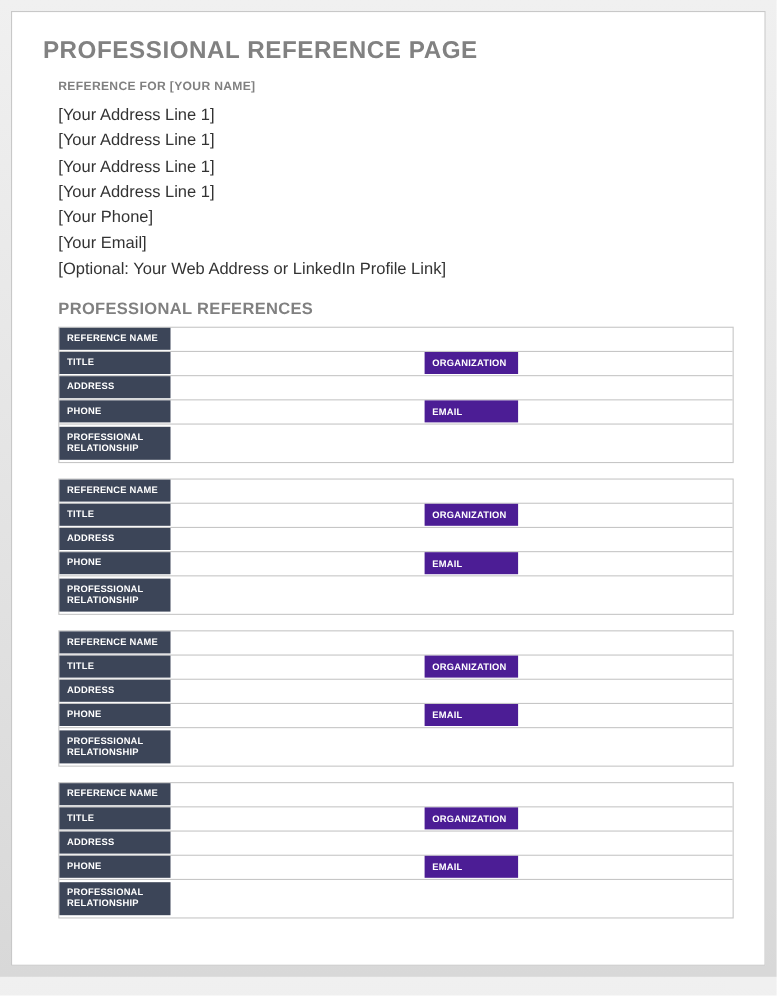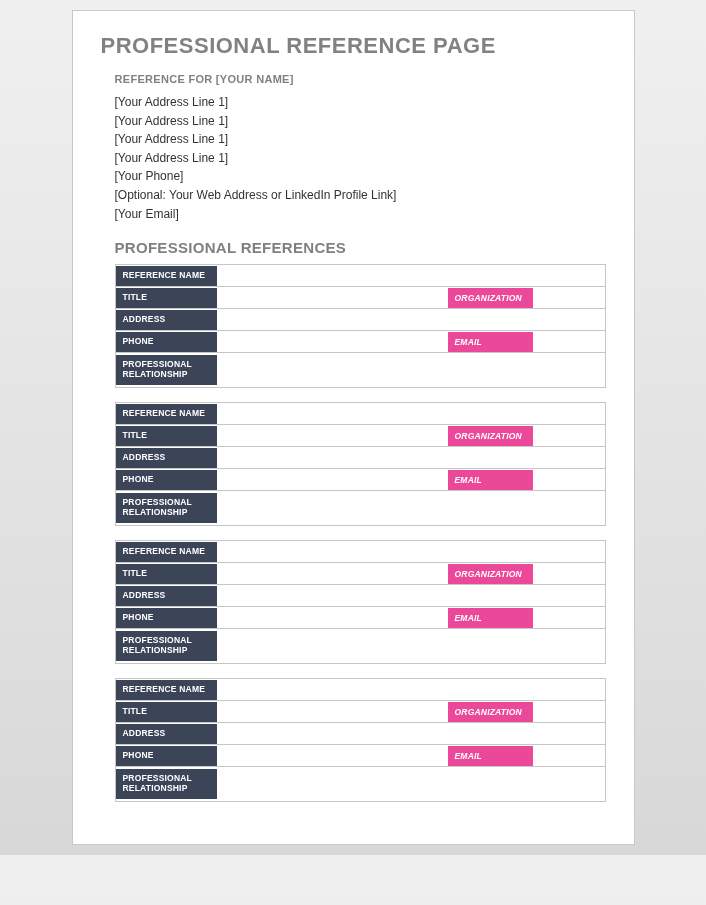--- a/index.html
+++ b/index.html
@@ -5,21 +5,21 @@
   * { box-sizing: border-box; margin: 0; padding: 0; }
   body {
     background: #e8e8e8;
     background: linear-gradient(to bottom, #f0f0f0, #d8d8d8);
     font-family: Arial, Helvetica, sans-serif;
     padding: 10px;
     display: flex;
     justify-content: center;
   }
   .page {
-    width: 563px;
+    width: 686px;
     background: #ffffff;
     border: 1px solid #c8c8c8;
     padding: 22px 28px 28px 28px;
   }
   .main-title {
     font-size: 22px;
     font-weight: bold;
     color: #818181;
     letter-spacing: 0.5px;
     margin-bottom: 14px;
@@ -30,21 +30,21 @@
     color: #808080;
     letter-spacing: 0.3px;
     margin-bottom: 8px;
     margin-left: 14px;
   }
   .info-block {
     margin-left: 14px;
     margin-bottom: 16px;
   }
   .info-line {
-    font-size: 12px;
+    font-size: 15px;
     color: #333333;
     line-height: 1.55;
   }
   .section-heading {
     font-size: 15px;
     font-weight: bold;
     color: #808080;
     letter-spacing: 0.3px;
     margin-bottom: 8px;
     margin-left: 14px;
@@ -70,31 +70,30 @@
     font-weight: bold;
     letter-spacing: 0.2px;
     width: 101px;
     flex-shrink: 0;
     display: flex;
     align-items: center;
     padding: 5px 7px;
     line-height: 1.15;
   }
   .mid-label-cell {
-    background: #ec4899;
+    background: #4c1d95;
     color: #ffffff;
     font-size: 8.5px;
     font-weight: bold;
     letter-spacing: 0.2px;
     width: 85px;
     flex-shrink: 0;
     display: flex;
     align-items: center;
     padding: 5px 7px;
-    font-style: italic;
   }
   .value-cell {
     flex: 1;
     background: #ffffff;
   }
   .value-cell-short {
     width: 231px;
     flex-shrink: 0;
     background: #ffffff;
   }
@@ -107,22 +106,22 @@
   <div class="main-title">PROFESSIONAL REFERENCE PAGE</div>
 
   <div class="sub-heading">REFERENCE FOR [YOUR NAME]</div>
 
   <div class="info-block">
     <div class="info-line">[Your Address Line 1]</div>
     <div class="info-line">[Your Address Line 1]</div>
     <div class="info-line">[Your Address Line 1]</div>
     <div class="info-line">[Your Address Line 1]</div>
     <div class="info-line">[Your Phone]</div>
+    <div class="info-line">[Your Email]</div>
     <div class="info-line">[Optional: Your Web Address or LinkedIn Profile Link]</div>
-    <div class="info-line">[Your Email]</div>
   </div>
 
   <div class="section-heading">PROFESSIONAL REFERENCES</div>
 
   <div class="ref-block">
     <div class="ref-row">
       <div class="label-cell">REFERENCE NAME</div>
       <div class="value-cell"></div>
     </div>
     <div class="ref-row">

